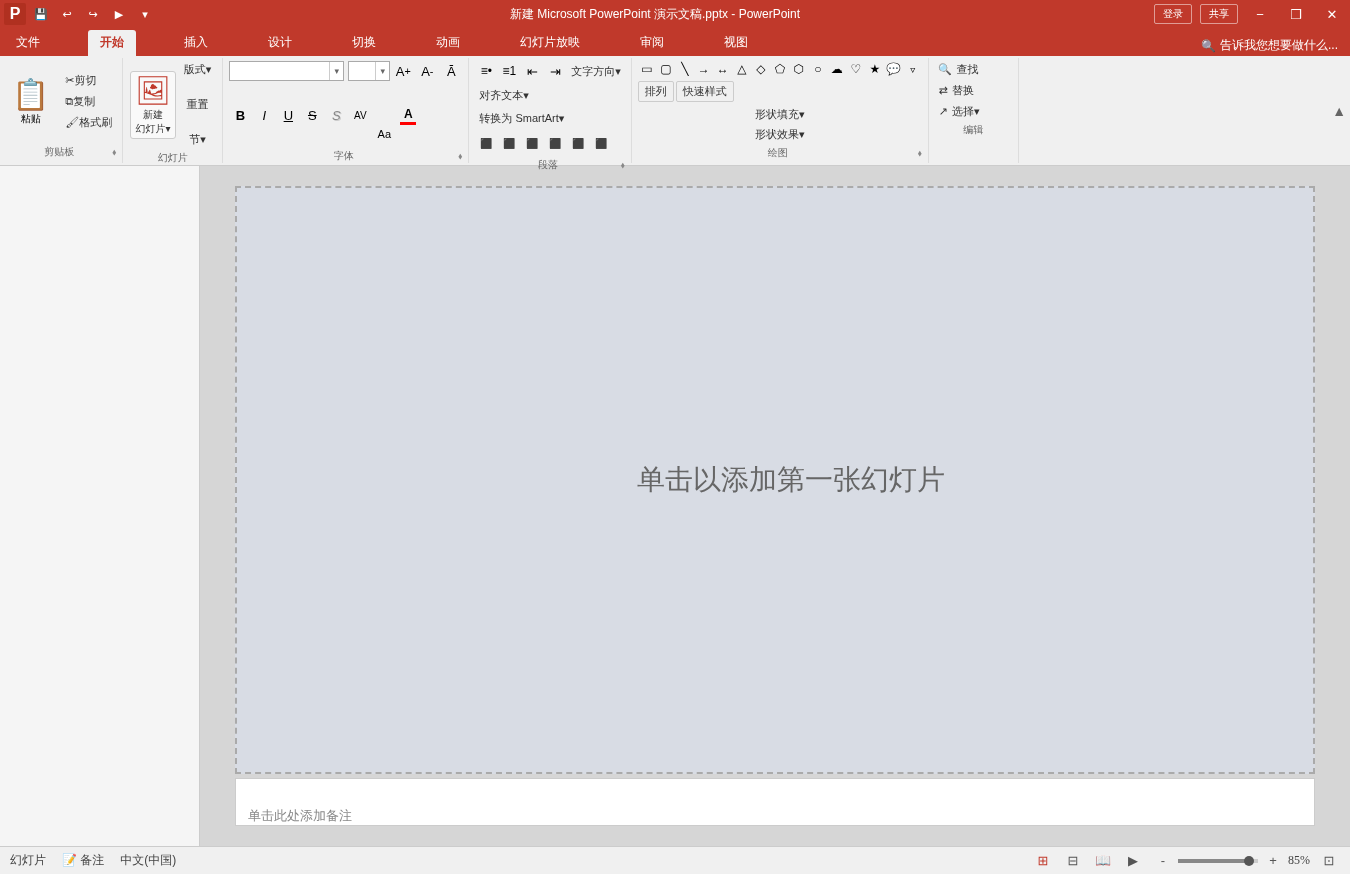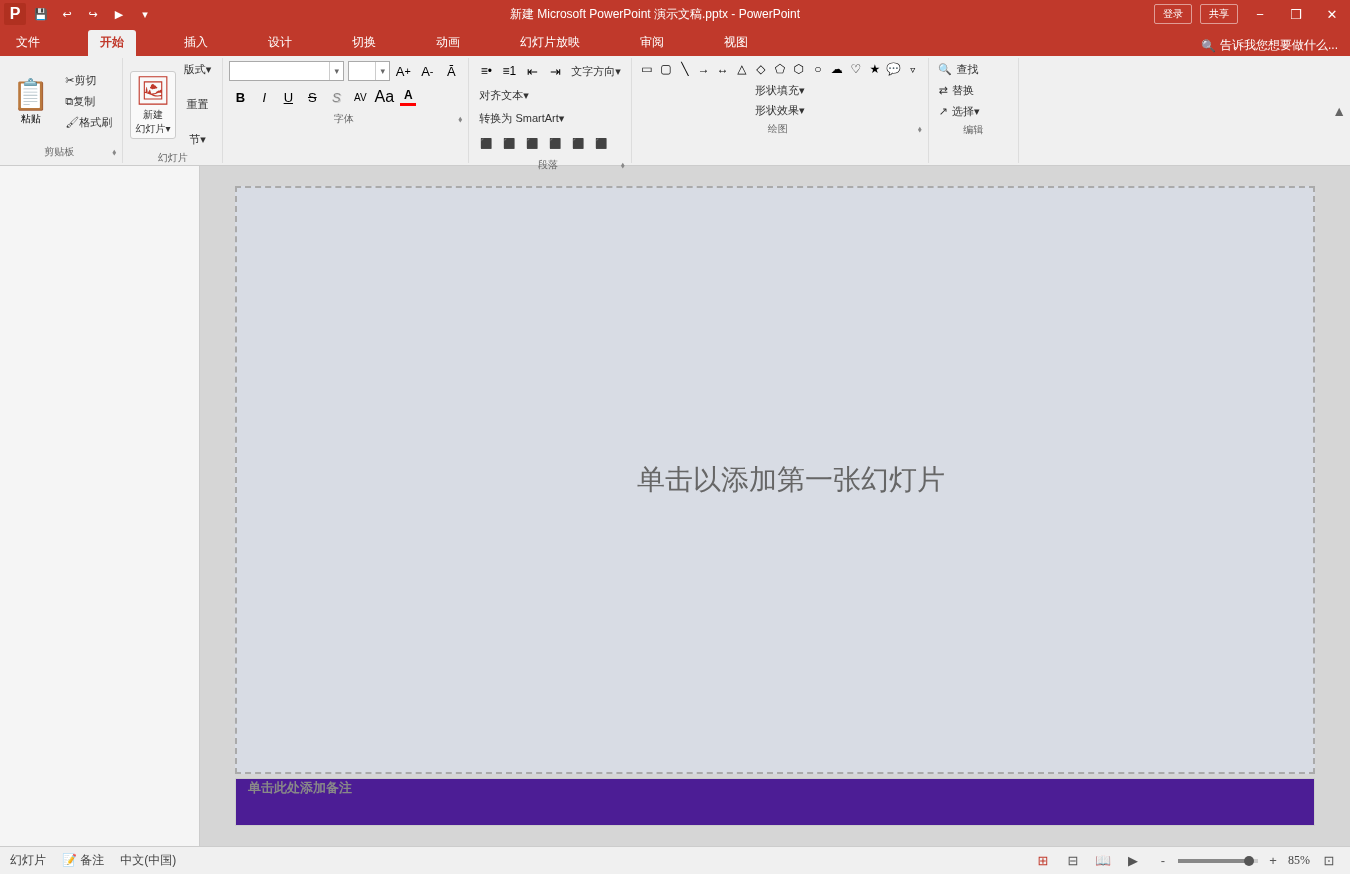--- a/index.html
+++ b/index.html
@@ -201,30 +201,29 @@
       padding-left: 32px;
     }
     .slide-placeholder-text {
       font-size: 28px;
       color: #666;
       font-family: 'Microsoft YaHei', sans-serif;
     }
     .notes-area {
       width: 1080px;
       height: 50px;
-      background: #4c1d95;
+      background: #ffffff;
       border: 1px solid #ccc;
       margin-top: 4px;
       display: flex;
-      align-items: flex-start;
+      align-items: flex-end;
       padding: 0 12px;
       color: #888;
       font-size: 13px;
       cursor: pointer;
-      font-weight: bold;
     }
 
     
     .status-bar {
       height: 28px;
       background: #f0f0f0;
       border-top: 1px solid #ccc;
       display: flex;
       align-items: center;
       padding: 0 10px;
@@ -374,21 +373,21 @@
         <div class="font-btn" title="减小字号">A<sub>-</sub></div>
         <div class="font-btn" title="清除格式">Ā</div>
       </div>
       <div class="font-row">
         <div class="font-btn bold">B</div>
         <div class="font-btn italic">I</div>
         <div class="font-btn underline">U</div>
         <div class="font-btn strike">S</div>
         <div class="font-btn" style="font-style:italic; color:#888; text-shadow:1px 1px #ccc;">S</div>
         <div class="font-btn" style="font-size:10px;">AV</div>
-        <div class="font-btn" style="font-size:16px;">Aa</div>
+        <div class="font-btn" style="font-size:11px;margin-top:37px;">Aa</div>
         <div class="font-btn" style="flex-direction:column;">
           <span style="font-size:12px; font-weight:bold;">A</span>
           <span class="color-bar"></span>
         </div>
       </div>
     </div>
     <div class="ribbon-group-label-row">
       <span class="ribbon-group-label">字体</span>
       <span class="group-expand">⬧</span>
     </div>
@@ -436,20 +435,24 @@
         <div class="shape-btn">◇</div>
         <div class="shape-btn">⬠</div>
         <div class="shape-btn">⬡</div>
         <div class="shape-btn">○</div>
         <div class="shape-btn">☁</div>
         <div class="shape-btn">♡</div>
         <div class="shape-btn">★</div>
         <div class="shape-btn">💬</div>
         <div class="shape-btn" style="font-size:10px;">▿</div>
       </div>
+      <div style="display:flex; gap:2px; margin-top:2px;">
+        <div class="ribbon-btn-sm" style="font-size:11px; border:1px solid #ccc; padding:2px 6px;">排列</div>
+        <div class="ribbon-btn-sm" style="font-size:11px; border:1px solid #ccc; padding:2px 6px;">快速样式</div>
+      </div>
       <div style="display:flex; flex-direction:column; gap:1px; margin-top:2px;">
         <div class="ribbon-btn-sm" style="font-size:11px;">形状填充▾</div>
         <div class="ribbon-btn-sm" style="font-size:11px;">形状效果▾</div>
       </div>
     </div>
     <div class="ribbon-group-label-row">
       <span class="ribbon-group-label">绘图</span>
       <span class="group-expand">⬧</span>
     </div>
   </div>

